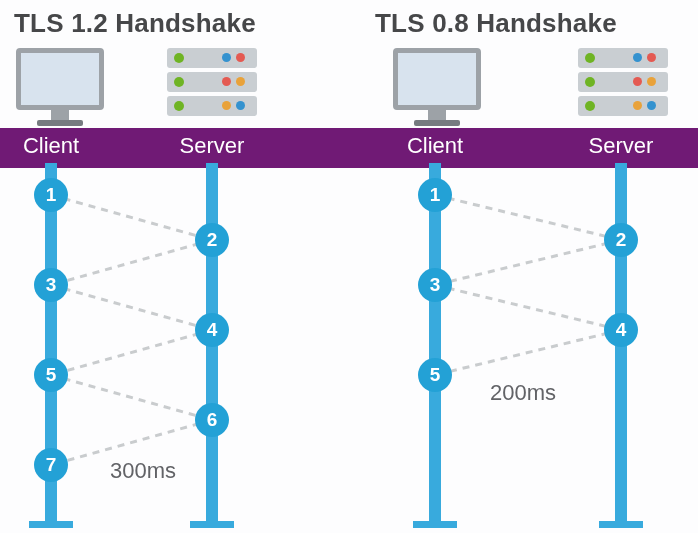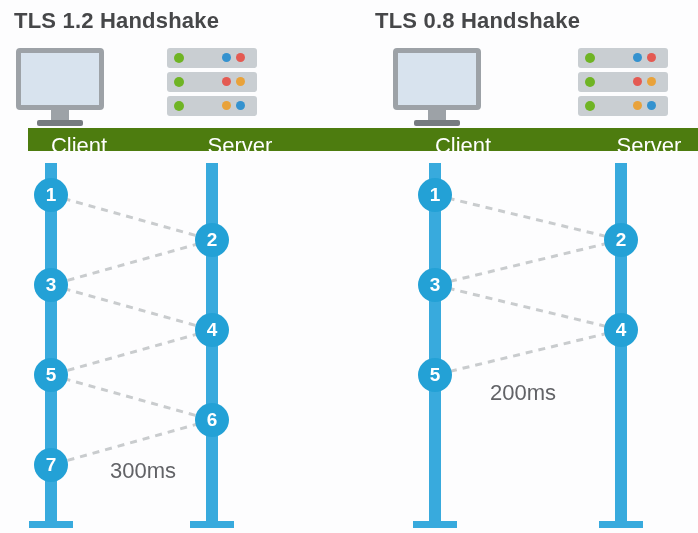--- a/index.html
+++ b/index.html
@@ -4,21 +4,21 @@
 <style>
   html,body{margin:0;padding:0}
   body{
     width:698px;height:533px;
     background:#fdfdfe;
     font-family:"Helvetica Neue",Arial,sans-serif;
     position:relative;
   }
   .title{
     position:absolute;top:8px;
-    font-size:22px;font-weight:600;color:#464749;
+    font-size:26px;font-weight:600;color:#464749;
     letter-spacing:.2px;
   }
 
   
   .icons{position:absolute;top:40px;left:0;right:0;height:90px}
   .monitor,.rack{position:absolute;top:8px}
   .mon-body{
     width:78px;height:52px;border:5px solid #9da2a7;border-radius:4px;
     background:#d8e3ee;
   }
@@ -32,23 +32,22 @@
   .ru::before{
     content:"";position:absolute;left:7px;top:5px;width:10px;height:10px;
     border-radius:50%;background:#6fb424;
   }
   .dots{position:absolute;right:12px;top:5px;display:flex;gap:5px}
   .dots span{width:9px;height:9px;border-radius:50%}
   .d-r{background:#e45a52}.d-o{background:#e9a23a}.d-b{background:#3492cf}
 
   
   .band{
-    position:absolute;top:128px;left:0;right:0;height:23px;
-    background:#4d7c0f;
-    margin-left:28px;
+    position:absolute;top:128px;left:0;right:0;height:40px;
+    background:#701a75;
   }
   .band span{
     position:absolute;top:5px;color:#fff;font-size:22px;font-weight:500;
     transform:translateX(-50%);
   }
 
   
   .life{
     position:absolute;top:163px;bottom:12px;width:12px;background:#38aadd;
     transform:translateX(-50%);

